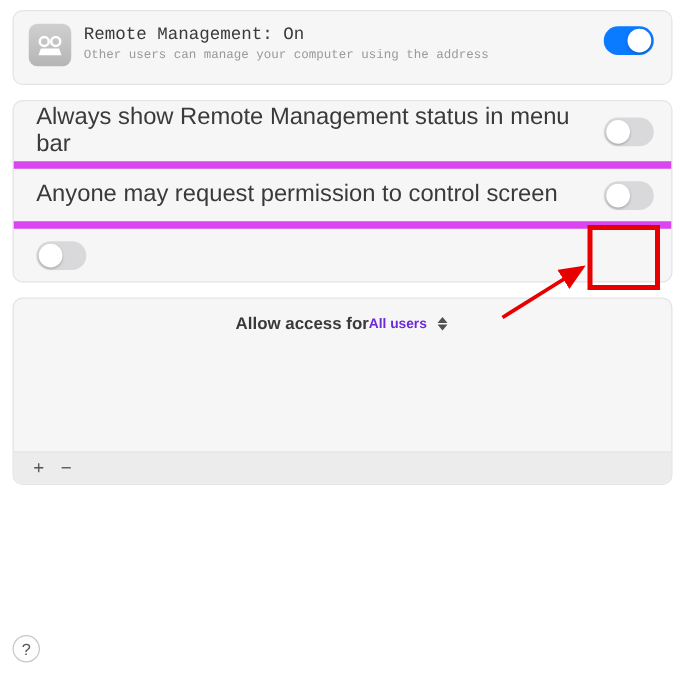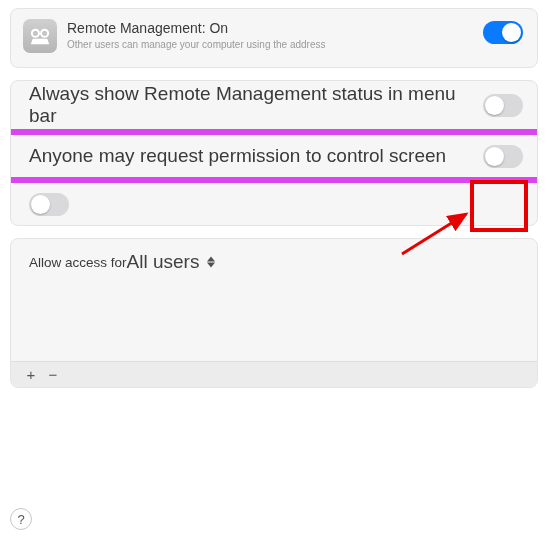--- a/index.html
+++ b/index.html
@@ -20,20 +20,21 @@
     margin-bottom: 12px;
     overflow: visible;
     position: relative;
   }
 
   
   .header-row {
     display: flex;
     align-items: flex-start;
     padding: 10px 14px 14px 12px;
+    font-family: Liberation Mono, monospace;
   }
   .app-icon-box {
     width: 34px;
     height: 34px;
     border-radius: 7px;
     background: linear-gradient(#d0d0d0, #b5b5b5);
     display: flex;
     align-items: center;
     justify-content: center;
     margin-right: 10px;
@@ -94,30 +95,31 @@
   .row-dots {
     font-size: 12px;
     letter-spacing: 2px;
     color: #9a9a9a;
   }
 
   
   .access-panel { height: 150px; position: relative; }
   .access-head {
     display: flex;
-    justify-content: flex-start;
+    justify-content: center;
     align-items: center;
     padding: 12px 18px 12px 18px;
+    font-weight: bold;
   }
   .access-head .row-label { font-size: 13.5px; color: #3a3a3a; }
   .select-group {
     display: flex;
     align-items: center;
-    font-size: 19px;
-    color: #404040;
+    font-size: 11px;
+    color: #6d28d9;
   }
   .stepper-icons {
     margin-left: 6px;
     width: 12px;
     display: flex;
     flex-direction: column;
     align-items: center;
     line-height: 0;
   }
   .stepper-icons svg { width: 8px; height: 6px; fill: #505050; }

